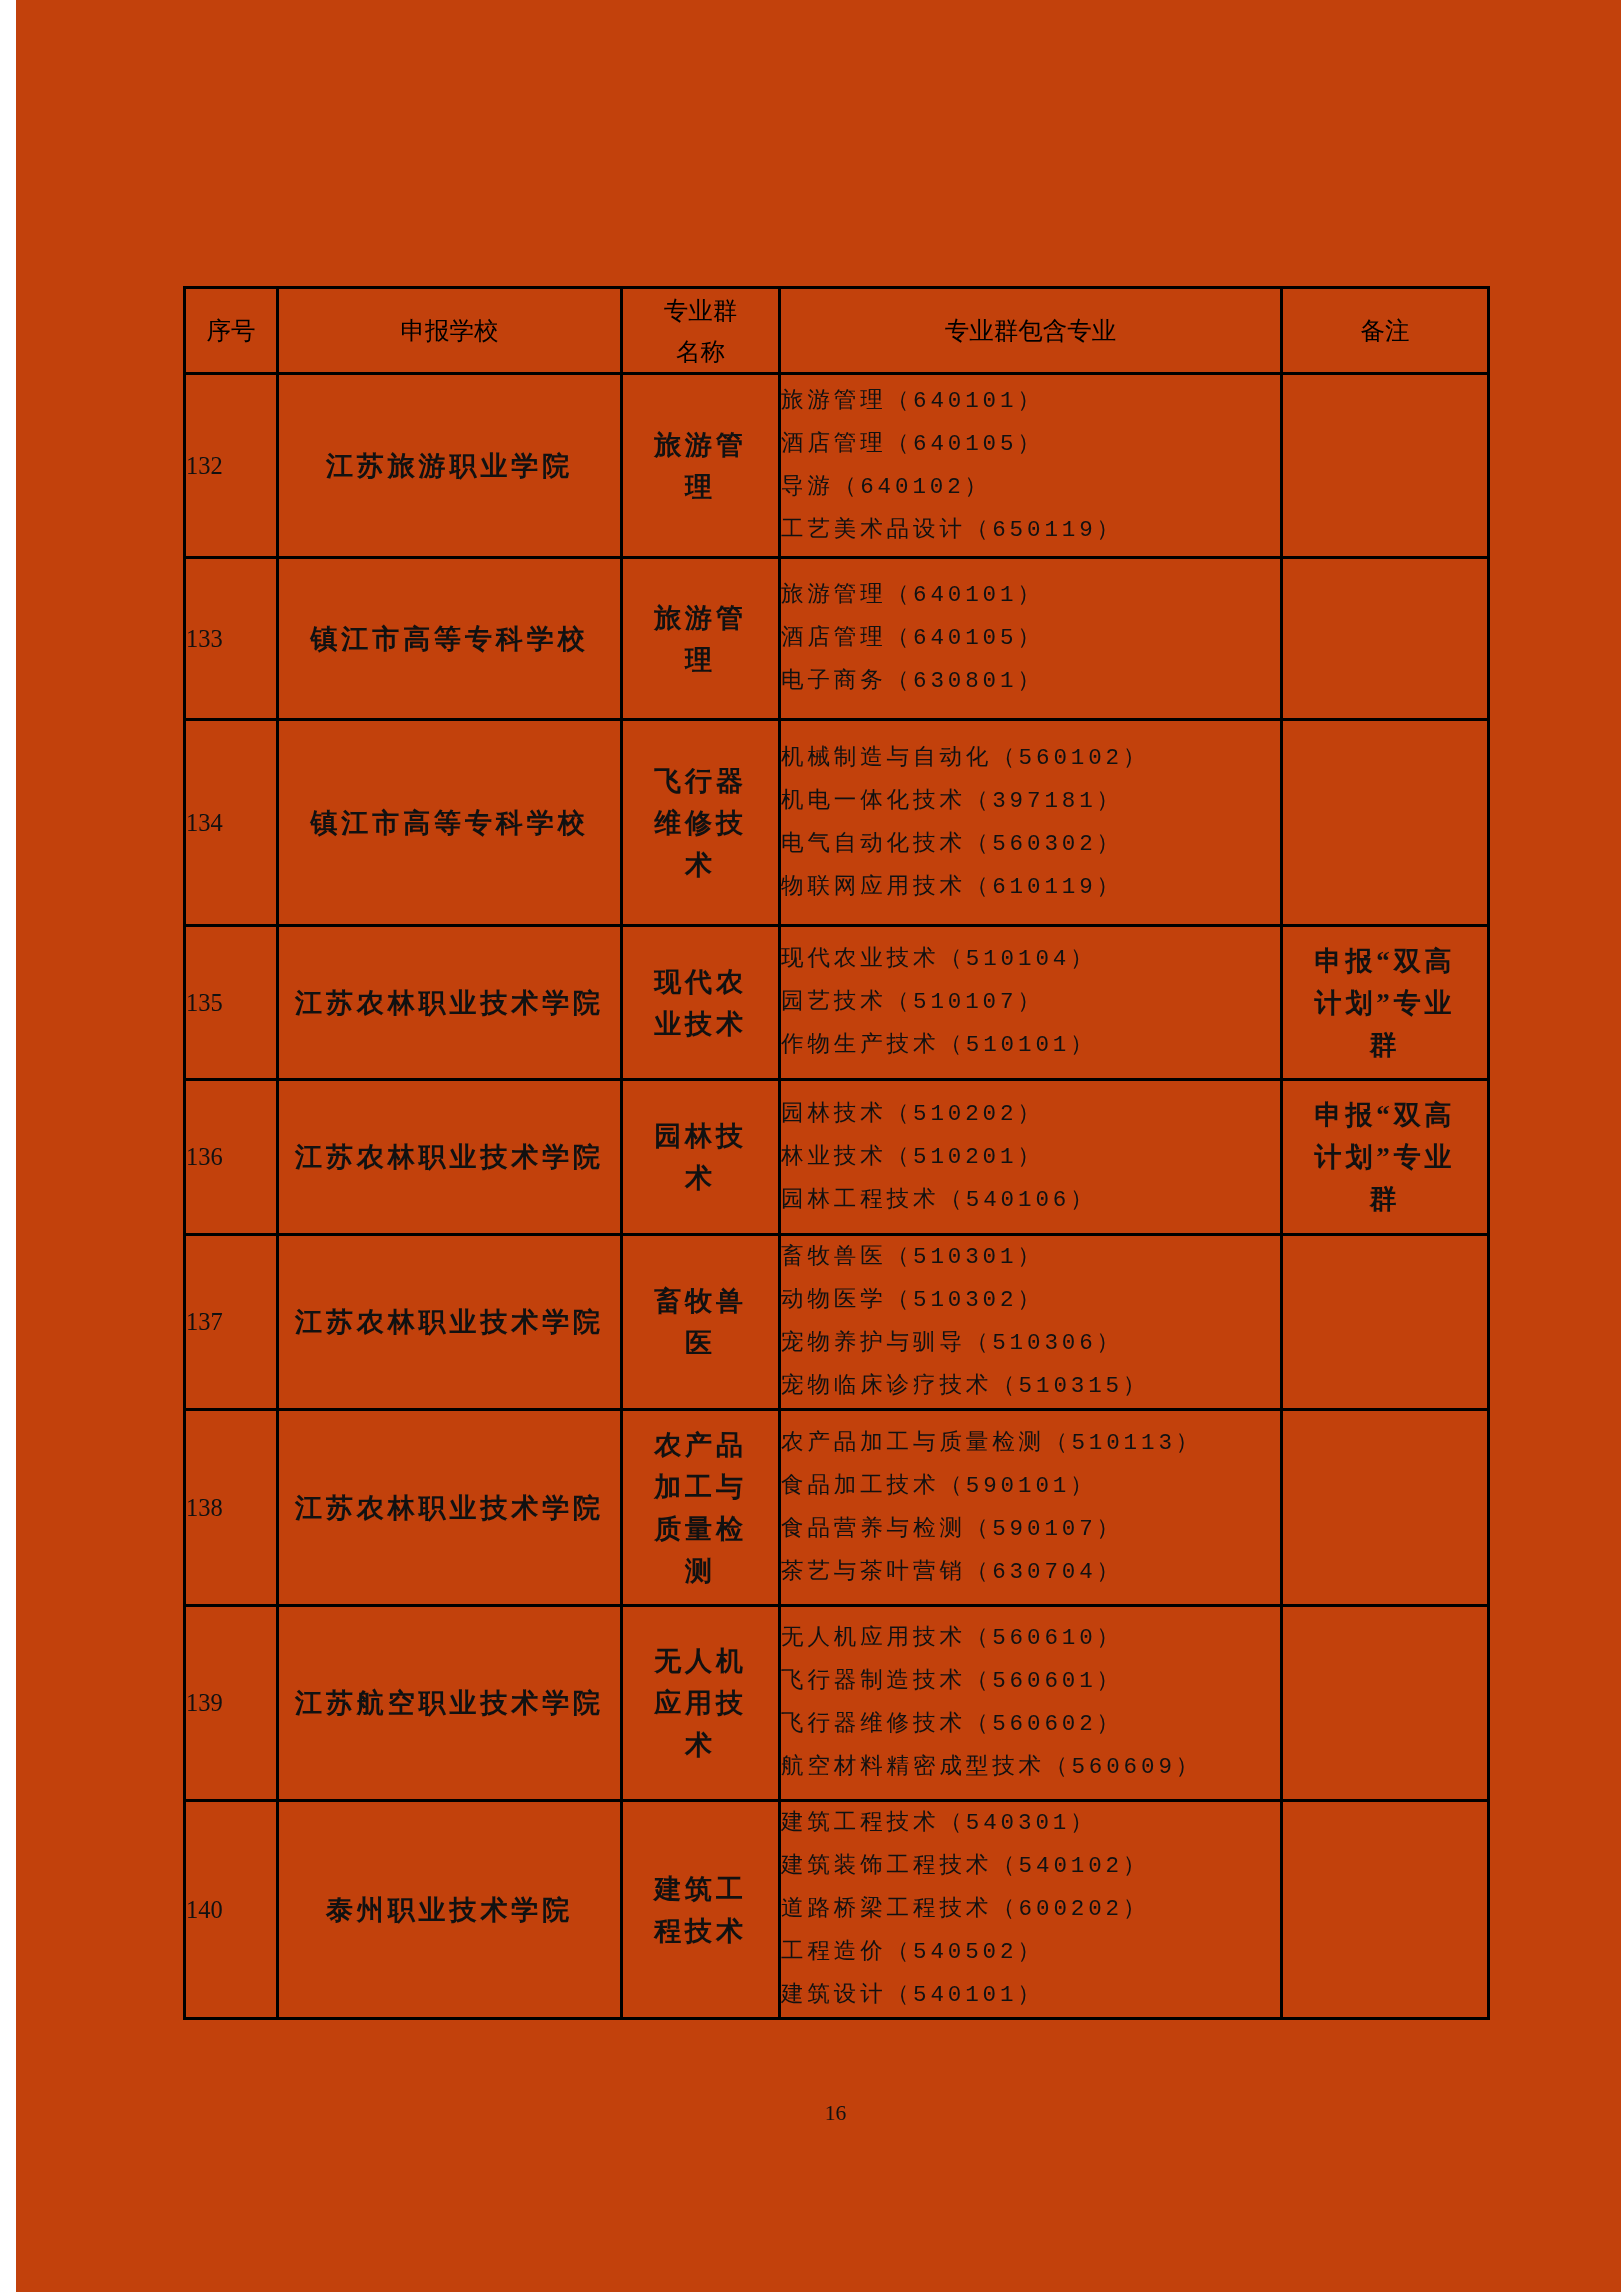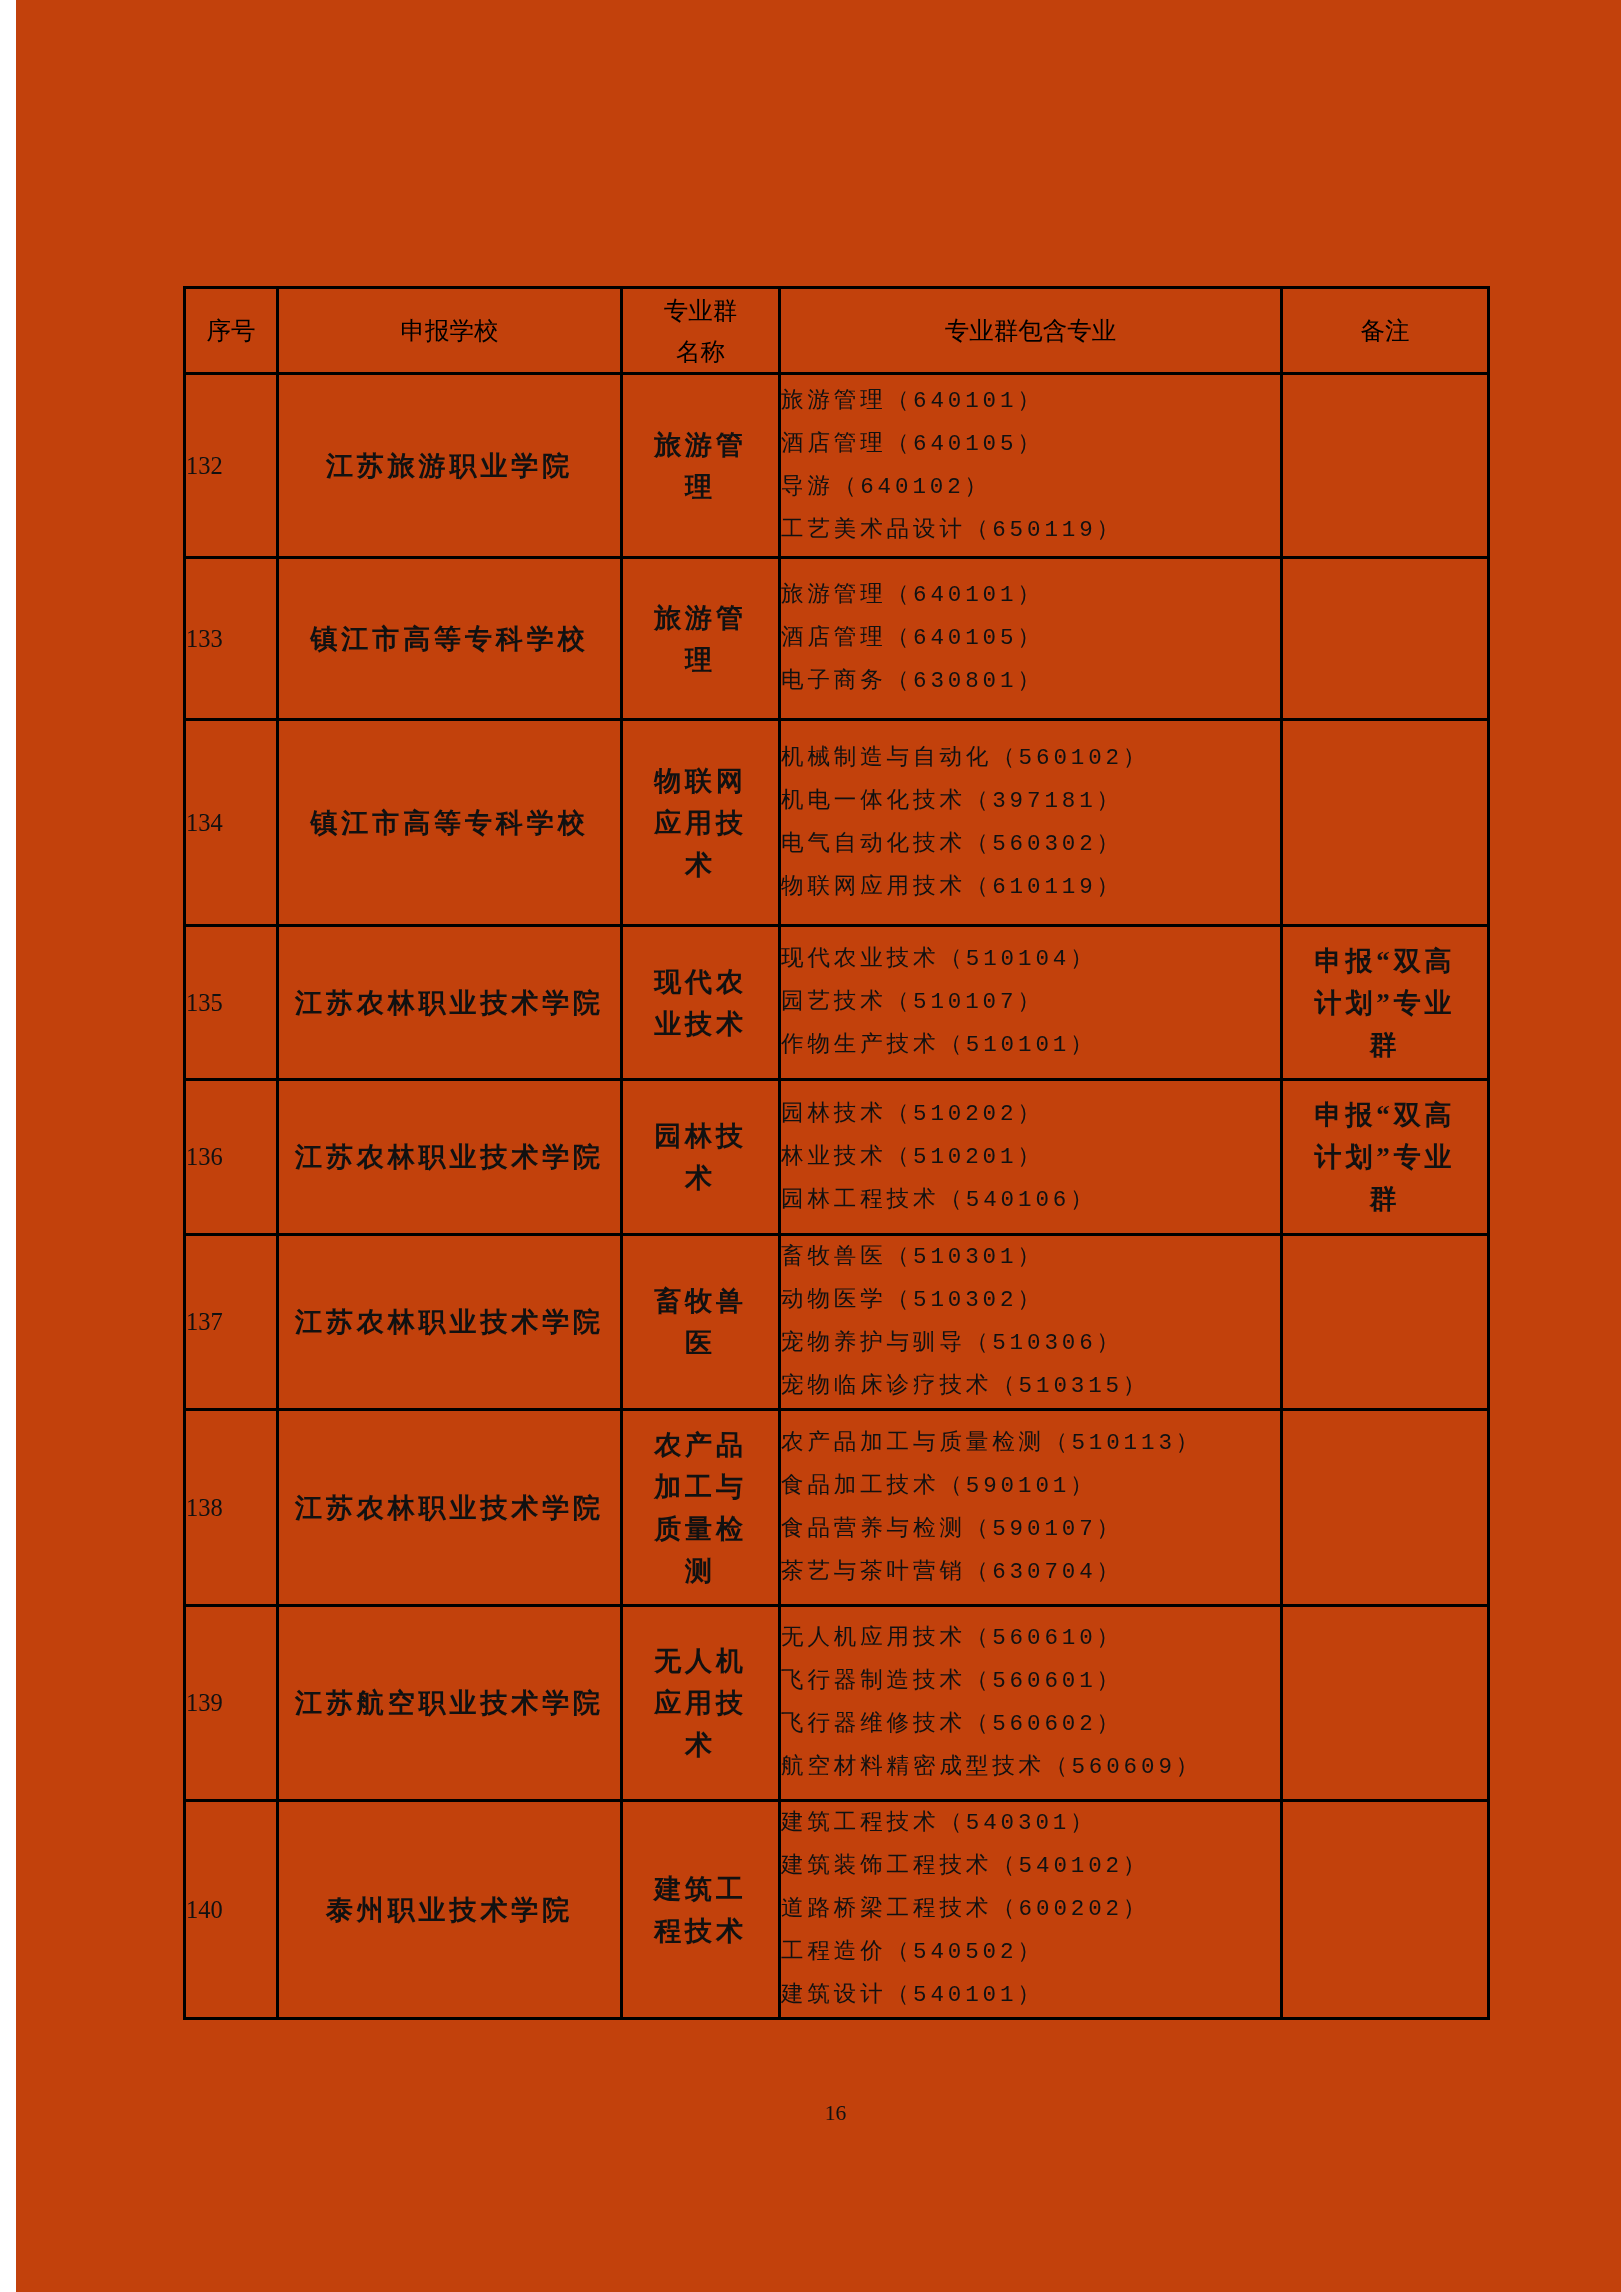--- a/index.html
+++ b/index.html
@@ -151,21 +151,21 @@
         </td>
         <td class="remark">
             <div class="inner"></div>
           </td>
       </tr>
 
       <tr style="height:206px">
         <td class="no">134</td>
         <td class="school">镇江市高等专科学校</td>
         <td class="group">
-            <div class="inner">物联网应用技术</div>
+            <div class="inner">飞行器维修技术</div>
           </td>
         <td class="majors">
           <span class="major-line">机械制造与自动化（560102）</span>
           <span class="major-line">机电一体化技术（397181）</span>
           <span class="major-line">电气自动化技术（560302）</span>
           <span class="major-line">物联网应用技术（610119）</span>
         </td>
         <td class="remark">
             <div class="inner"></div>
           </td>

